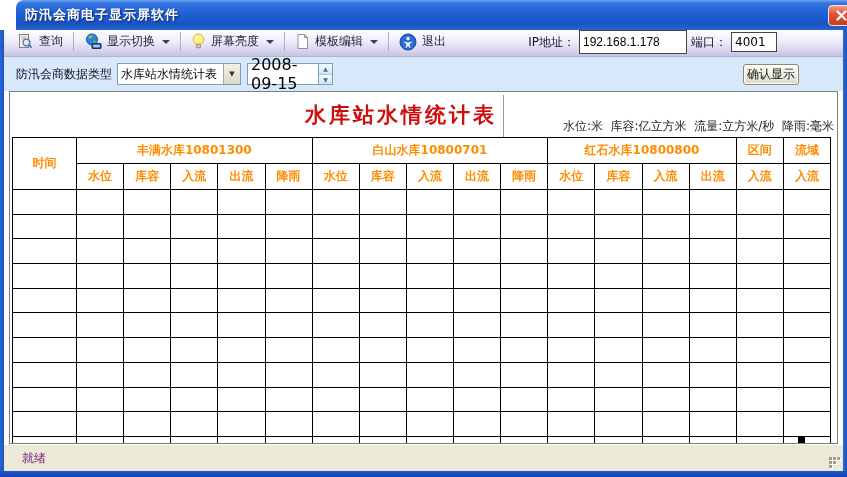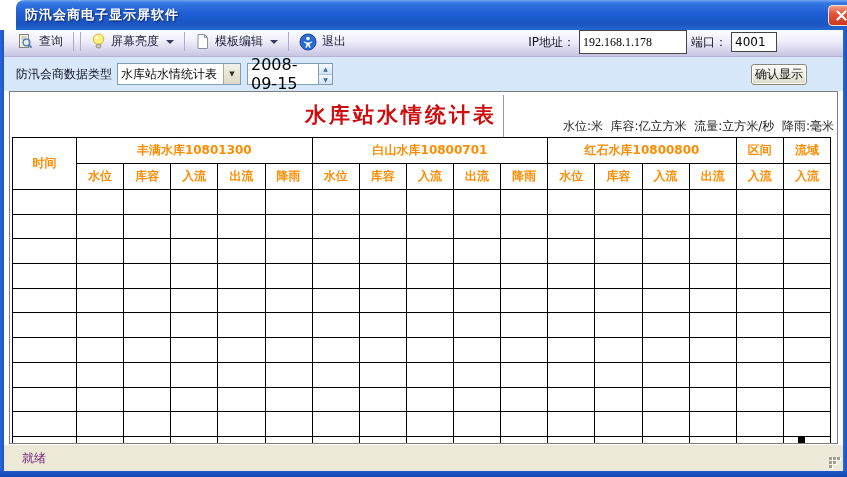--- a/index.html
+++ b/index.html
@@ -30,21 +30,21 @@
     border-bottom:1px solid #B5B2D6; display:flex; align-items:flex-start; padding:0 6px; }
   .tb-btn { display:flex; align-items:center; gap:5px; height:23px; padding:0 7px;
     font-size:12px; color:#1C1C3A; cursor:pointer; border-radius:2px; }
   .tb-sep { width:1px; height:19px; background:#AEABCD; margin:0 3px; }
   .tb-arrow { width:0; height:0; border-left:4px solid transparent; border-right:4px solid transparent;
     border-top:4px solid #3A3A5C; margin-left:2px; }
   .tb-icon svg { display:block; }
   .tb-spacer { flex:1; }
   .ip-label,.port-label { font-size:12px; color:#101028; margin:0 4px; }
   .ip-input { width:108px; height:24px; border:1px solid #444444; background:#ffffff;
-    font-family:Liberation Serif, serif; font-size:12px; padding:1px 3px; }
+    font-family:Liberation Sans, sans-serif; font-size:12px; padding:1px 3px; }
   .port-input { width:46px; height:20px; border:1px solid #444444; background:#ffffff;
     font-family:"DejaVu Sans",sans-serif; font-size:12px; padding:1px 3px; }
   .ip-wrap { display:flex; align-items:center; margin-right:60px; }
 
   
   .filterbar { position:absolute; left:4px; top:57px; width:839px; height:34px;
     background:#D6E8FA; display:flex; align-items:center; padding:0 12px; }
   .filter-label { font-size:12px; color:#101020; margin-right:5px; }
   .combo { display:flex; align-items:center; width:124px; height:22px; background:#ffffff;
     border:1px solid #7F9DB9; cursor:pointer; }
@@ -53,21 +53,21 @@
     border-left:1px solid #A9A795; display:flex; align-items:center; justify-content:center; }
   .combo-btn span { font-size:7px; color:#333322; }
   .datebox { display:flex; align-items:center; width:86px; height:22px; background:#ffffff;
     border:1px solid #7F9DB9; margin-left:6px; }
   .date-value { flex:1; font-size:16px; padding:0 3px; }
   .date-spin { width:14px; height:20px; display:flex; flex-direction:column; border-left:1px solid #7F9DB9; }
   .spin-up,.spin-dn { flex:1; background:linear-gradient(180deg,#F4F9FE,#D3E4F5);
     display:flex; align-items:center; justify-content:center; font-size:6px; color:#3A6EA5; cursor:pointer; }
   .spin-up { border-bottom:1px solid #AFC8DE; }
   .filter-spacer { flex:1; }
-  .confirm-btn { width:56px; height:21px; margin-right:24px; font-size:12px; color:#101010;
+  .confirm-btn { width:56px; height:21px; margin-right:32px; font-size:12px; color:#101010;
     background:linear-gradient(180deg,#FDFDFA 0%,#F0EEE4 50%,#DCD8C8 100%);
     border:1px solid #8A8875; border-radius:3px; display:flex; align-items:center; justify-content:center;
     cursor:pointer; box-shadow:inset 0 0 0 1px #FFFFFF; }
 
   
   .content { position:absolute; left:9px; top:91px; width:829px; height:353px;
     background:#ffffff; border:1px solid #7E7E7E; overflow:hidden; }
   .report-title { position:absolute; left:2px; top:2px; width:491px; height:42px;
     display:flex; align-items:center; justify-content:flex-end; padding-right:6px; }
   .report-title span { font-size:21px; font-weight:bold; color:var(--title-red,#CE0E0E); letter-spacing:3px; }
@@ -118,20 +118,33 @@
               <rect x="2.5" y="1.5" width="9" height="13" fill="#F1EFE6" stroke="#84837A"></rect>
               <line x1="4.5" y1="4" x2="9.5" y2="4" stroke="#AEB0A6"></line>
               <line x1="4.5" y1="6" x2="9.5" y2="6" stroke="#AEB0A6"></line>
               <circle cx="9.5" cy="9.5" r="3.4" fill="#DCEAF8" fill-opacity=".6" stroke="#4E79B4" stroke-width="1.3"></circle>
               <line x1="12" y1="12" x2="14.6" y2="14.6" stroke="#4E79B4" stroke-width="1.8"></line>
             </svg>
           </span>
           <span>查询</span>
         </div>
         <div class="tb-sep"></div>
+        <div class="tb-btn">
+          <span class="tb-icon">
+            <svg width="18" height="17" viewBox="0 0 18 17">
+              <circle cx="8" cy="6.5" r="5.6" fill="#2F7FD6" stroke="#1B5AA8"></circle>
+              <path d="M4.5 3.5 Q7 1.8 9.5 3 Q8 5.5 5.5 5.8 Q4 5 4.5 3.5 Z" fill="#6FCB62"></path>
+              <path d="M9.5 7.5 Q12 7 12.8 9 Q11 10.8 9 10 Z" fill="#5BBE52"></path>
+              <rect x="8" y="10.5" width="9" height="5" rx="0.5" fill="#27487C" stroke="#15305C"></rect>
+              <rect x="9.2" y="11.6" width="6.6" height="2.8" fill="#9CC4EE"></rect>
+            </svg>
+          </span>
+          <span>显示切换</span>
+          <span class="tb-arrow"></span>
+        </div>
         <div class="tb-sep"></div>
         <div class="tb-btn">
           <span class="tb-icon">
             <svg width="15" height="17" viewBox="0 0 15 17">
               <circle cx="7.5" cy="6.2" r="5.2" fill="#FFF27A" stroke="#D9B43C"></circle>
               <circle cx="5.8" cy="4.6" r="1.6" fill="#FFFBD2"></circle>
               <rect x="5.3" y="11.2" width="4.4" height="3.6" rx="1" fill="#C9C4A8" stroke="#97927A"></rect>
             </svg>
           </span>
           <span>屏幕亮度</span>

